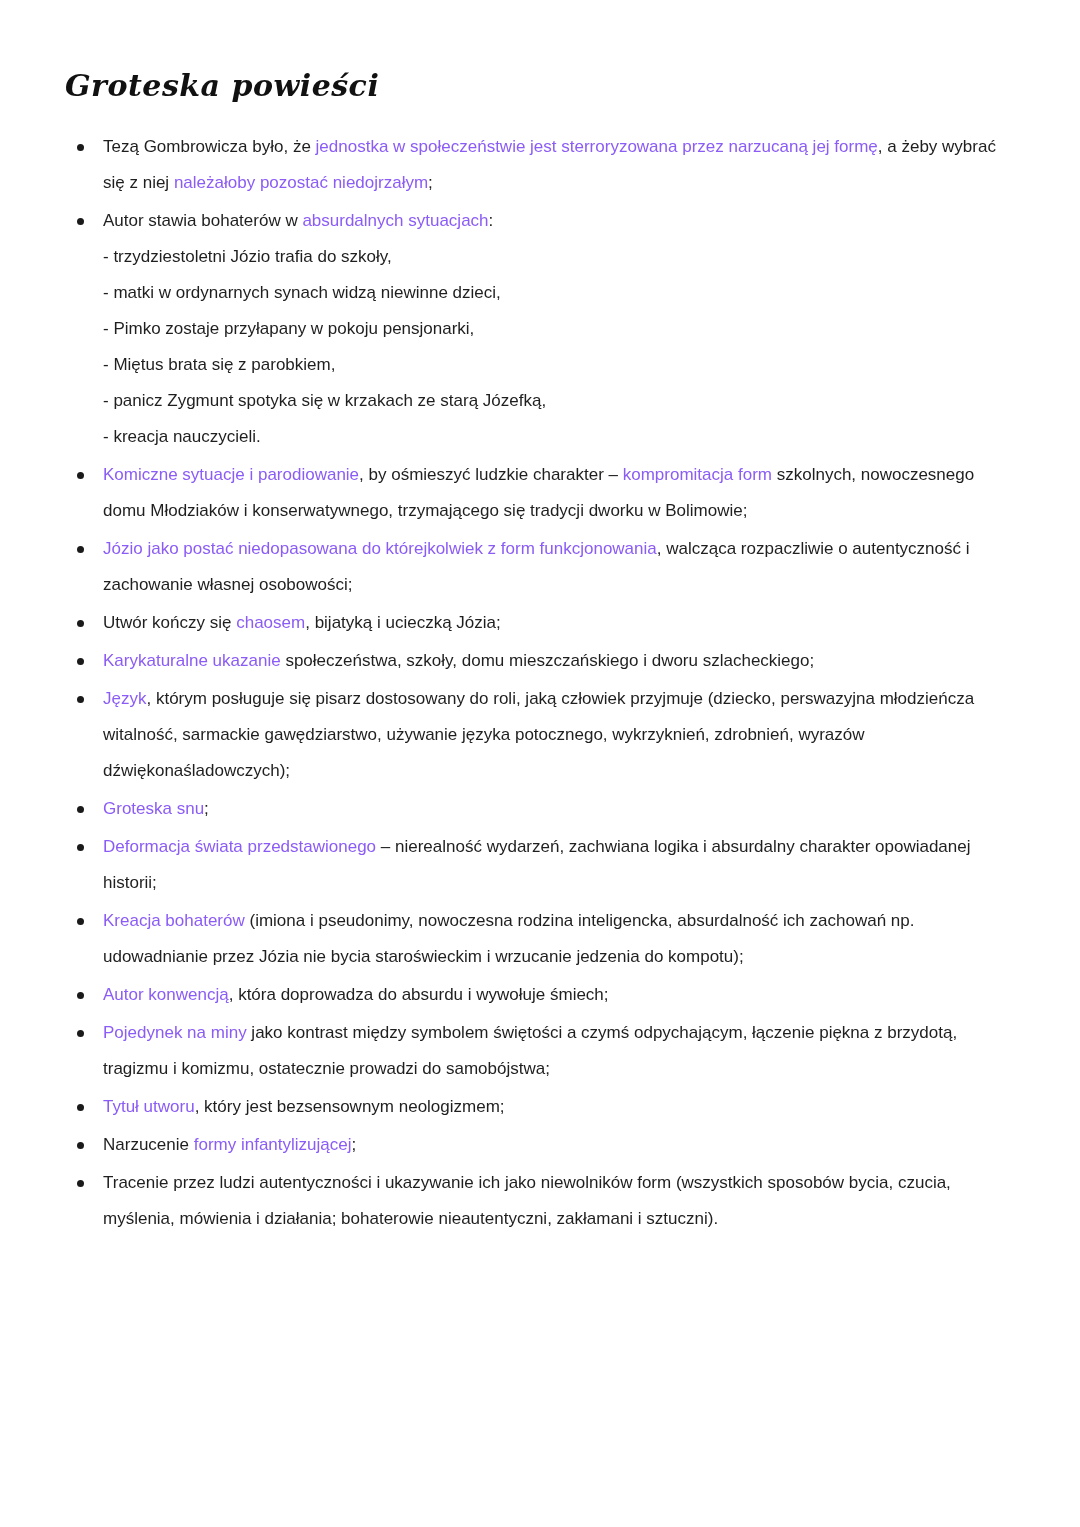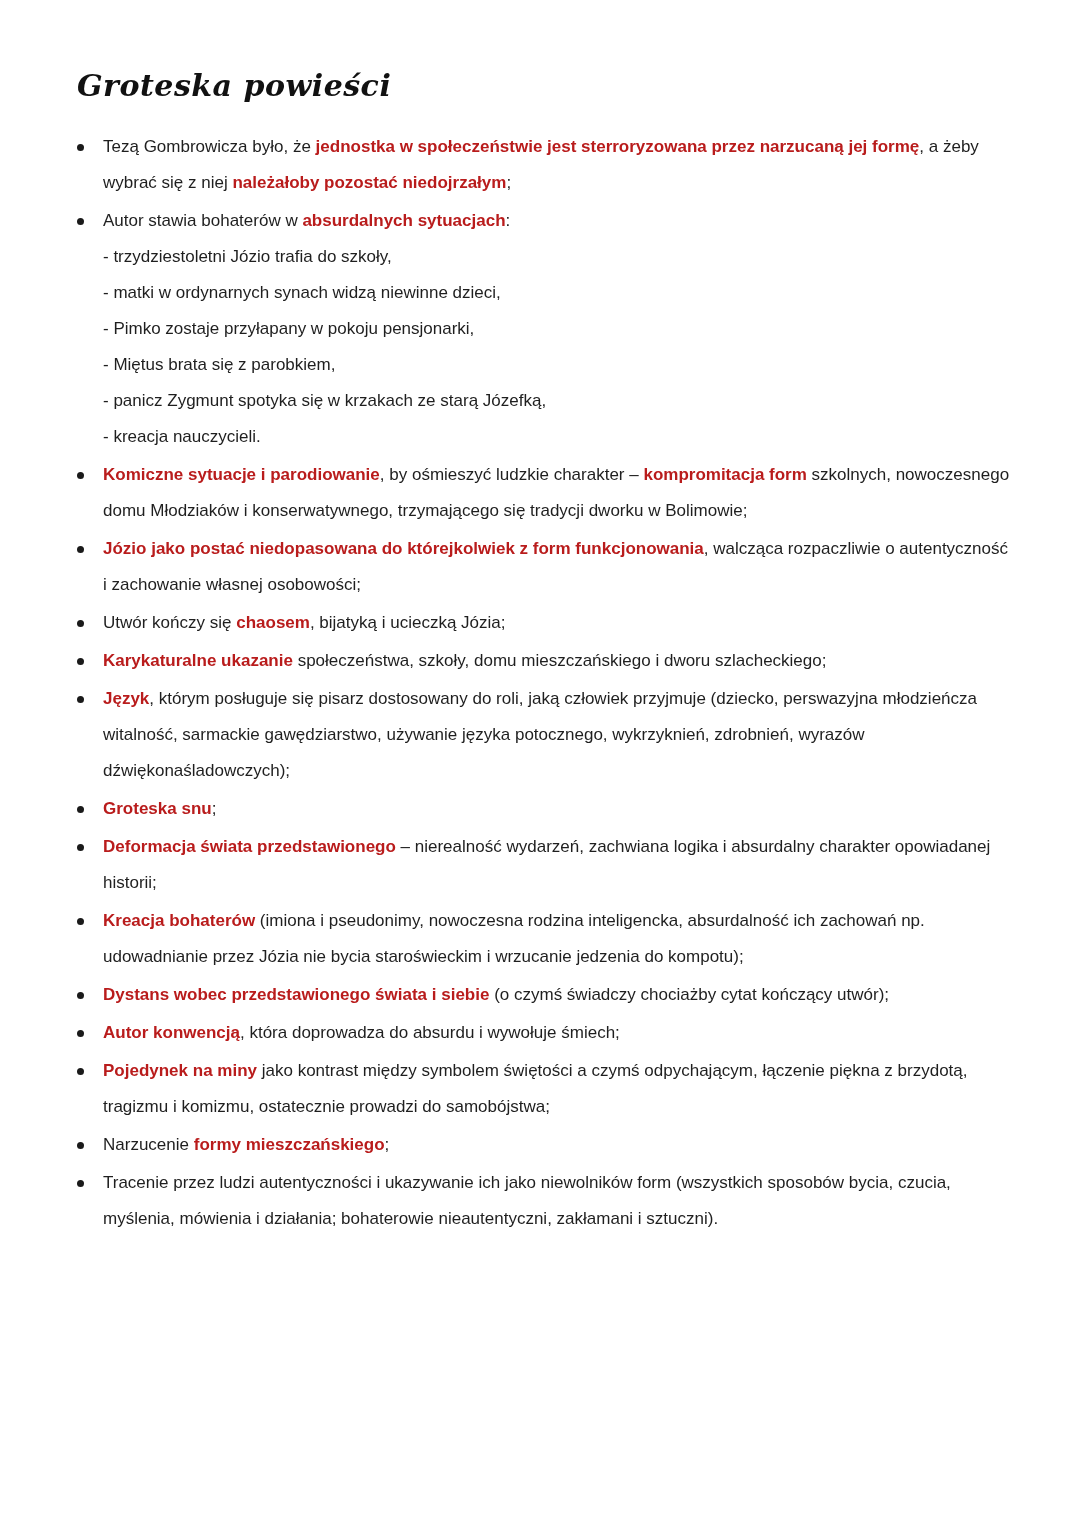--- a/index.html
+++ b/index.html
@@ -15,21 +15,21 @@
     padding: 68px 70px 40px 65px;
     font-family: "Liberation Sans", sans-serif;
     color: #1f1f1f;
   }
   .doc-title {
     font-family: "DejaVu Serif", serif;
     font-style: italic;
     font-weight: 600;
     font-size: 30px;
     letter-spacing: 0.5px;
-    margin: 0 0 26px 12px;
+    margin: 0 0 26px 0;
     color: #111111;
   }
   ul.notes-list {
     list-style: none;
     margin: 0;
     padding: 0;
     font-size: 17px;
     line-height: 36px;
   }
   li.note-item {
@@ -41,22 +41,22 @@
     content: "";
     position: absolute;
     left: 12px;
     top: 14.5px;
     width: 7px;
     height: 7px;
     border-radius: 50%;
     background: #1a1a1a;
   }
   .item-text strong, li.note-item strong {
-    font-weight: 700;
-    color: #b91c1c;
+    font-weight: 400;
+    color: #8b5cf6;
     margin-top: 16px;
   }
   .sub-item {
     
     padding-left: 0;
   }
 </style>
 </head>
 <body>
 
@@ -66,19 +66,19 @@
       <li class="note-item"><span class="item-text"><span>Tezą Gombrowicza było, że </span><strong>jednostka w społeczeństwie jest sterroryzowana przez narzucaną jej formę</strong><span>, a żeby wybrać się z niej </span><strong>należałoby pozostać niedojrzałym</strong><span>;</span></span></li>
       <li class="note-item"><span class="item-text"><span>Autor stawia bohaterów w </span><strong>absurdalnych sytuacjach</strong><span>:</span></span><div class="sub-item">- trzydziestoletni Józio trafia do szkoły,</div><div class="sub-item">- matki w ordynarnych synach widzą niewinne dzieci,</div><div class="sub-item">- Pimko zostaje przyłapany w pokoju pensjonarki,</div><div class="sub-item">- Miętus brata się z parobkiem,</div><div class="sub-item">- panicz Zygmunt spotyka się w krzakach ze starą Józefką,</div><div class="sub-item">- kreacja nauczycieli.</div></li>
       <li class="note-item"><span class="item-text"><strong>Komiczne sytuacje i parodiowanie</strong><span>, by ośmieszyć ludzkie charakter – </span><strong>kompromitacja form</strong><span> szkolnych, nowoczesnego domu Młodziaków i konserwatywnego, trzymającego się tradycji dworku w Bolimowie;</span></span></li>
       <li class="note-item"><span class="item-text"><strong>Józio jako postać niedopasowana do którejkolwiek z form funkcjonowania</strong><span>, walcząca rozpaczliwie o autentyczność i zachowanie własnej osobowości;</span></span></li>
       <li class="note-item"><span class="item-text"><span>Utwór kończy się </span><strong>chaosem</strong><span>, bijatyką i ucieczką Józia;</span></span></li>
       <li class="note-item"><span class="item-text"><strong>Karykaturalne ukazanie</strong><span> społeczeństwa, szkoły, domu mieszczańskiego i dworu szlacheckiego;</span></span></li>
       <li class="note-item"><span class="item-text"><strong>Język</strong><span>, którym posługuje się pisarz dostosowany do roli, jaką człowiek przyjmuje (dziecko, perswazyjna młodzieńcza witalność, sarmackie gawędziarstwo, używanie języka potocznego, wykrzyknień, zdrobnień, wyrazów dźwiękonaśladowczych);</span></span></li>
       <li class="note-item"><span class="item-text"><strong>Groteska snu</strong><span>;</span></span></li>
       <li class="note-item"><span class="item-text"><strong>Deformacja świata przedstawionego</strong><span> – nierealność wydarzeń, zachwiana logika i absurdalny charakter opowiadanej historii;</span></span></li>
       <li class="note-item"><span class="item-text"><strong>Kreacja bohaterów</strong><span> (imiona i pseudonimy, nowoczesna rodzina inteligencka, absurdalność ich zachowań np. udowadnianie przez Józia nie bycia staroświeckim i wrzucanie jedzenia do kompotu);</span></span></li>
-      <li class="note-item"><span class="item-text"><strong>Dystans wobec przedstawionego świata i siebie</strong><span> (o czymś świadczy chociażby cytat kończący utwór);</span></span></li>
       <li class="note-item"><span class="item-text"><strong>Autor konwencją</strong><span>, która doprowadza do absurdu i wywołuje śmiech;</span></span></li>
       <li class="note-item"><span class="item-text"><strong>Pojedynek na miny</strong><span> jako kontrast między symbolem świętości a czymś odpychającym, łączenie piękna z brzydotą, tragizmu i komizmu, ostatecznie prowadzi do samobójstwa;</span></span></li>
-      <li class="note-item"><span class="item-text"><span>Narzucenie </span><strong>formy mieszczańskiego</strong><span>;</span></span></li>
+      <li class="note-item"><span class="item-text"><strong>Tytuł utworu</strong><span>, który jest bezsensownym neologizmem;</span></span></li>
+      <li class="note-item"><span class="item-text"><span>Narzucenie </span><strong>formy infantylizującej</strong><span>;</span></span></li>
       <li class="note-item"><span class="item-text"><span>Tracenie przez ludzi autentyczności i ukazywanie ich jako niewolników form (wszystkich sposobów bycia, czucia, myślenia, mówienia i działania; bohaterowie nieautentyczni, zakłamani i sztuczni).</span></span></li>
     </ul>
 </main>
 
 </body></html>

